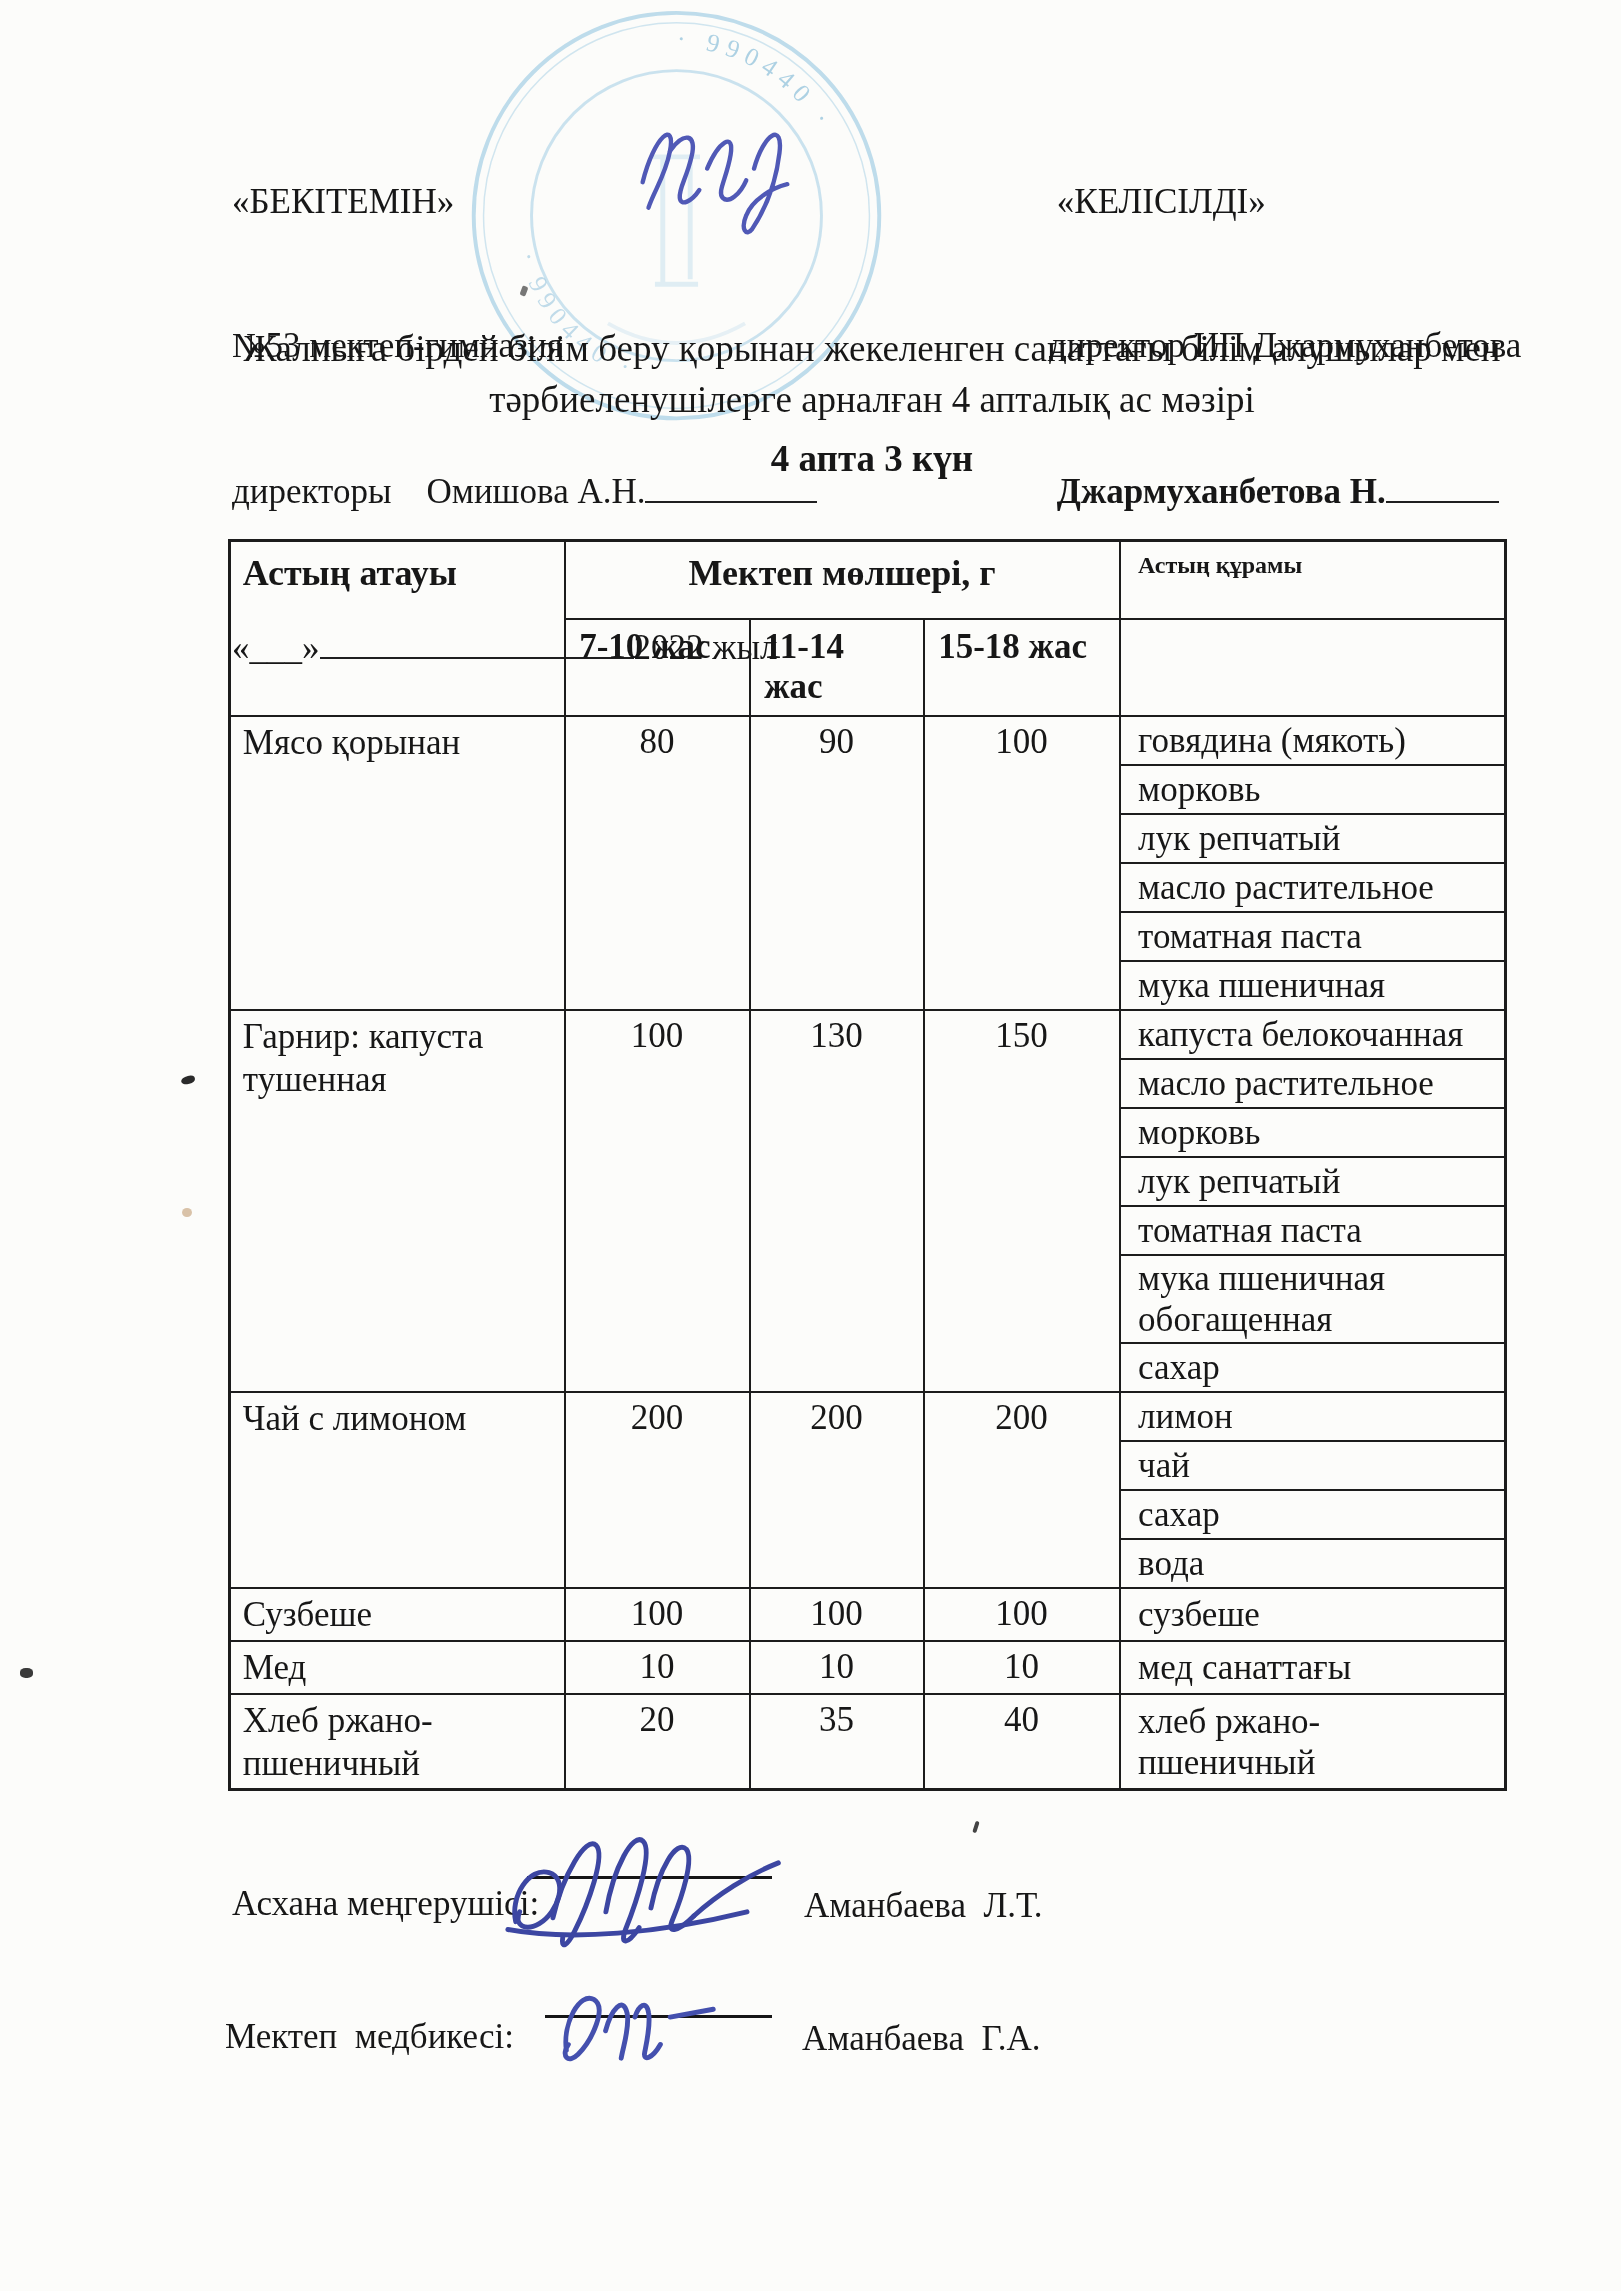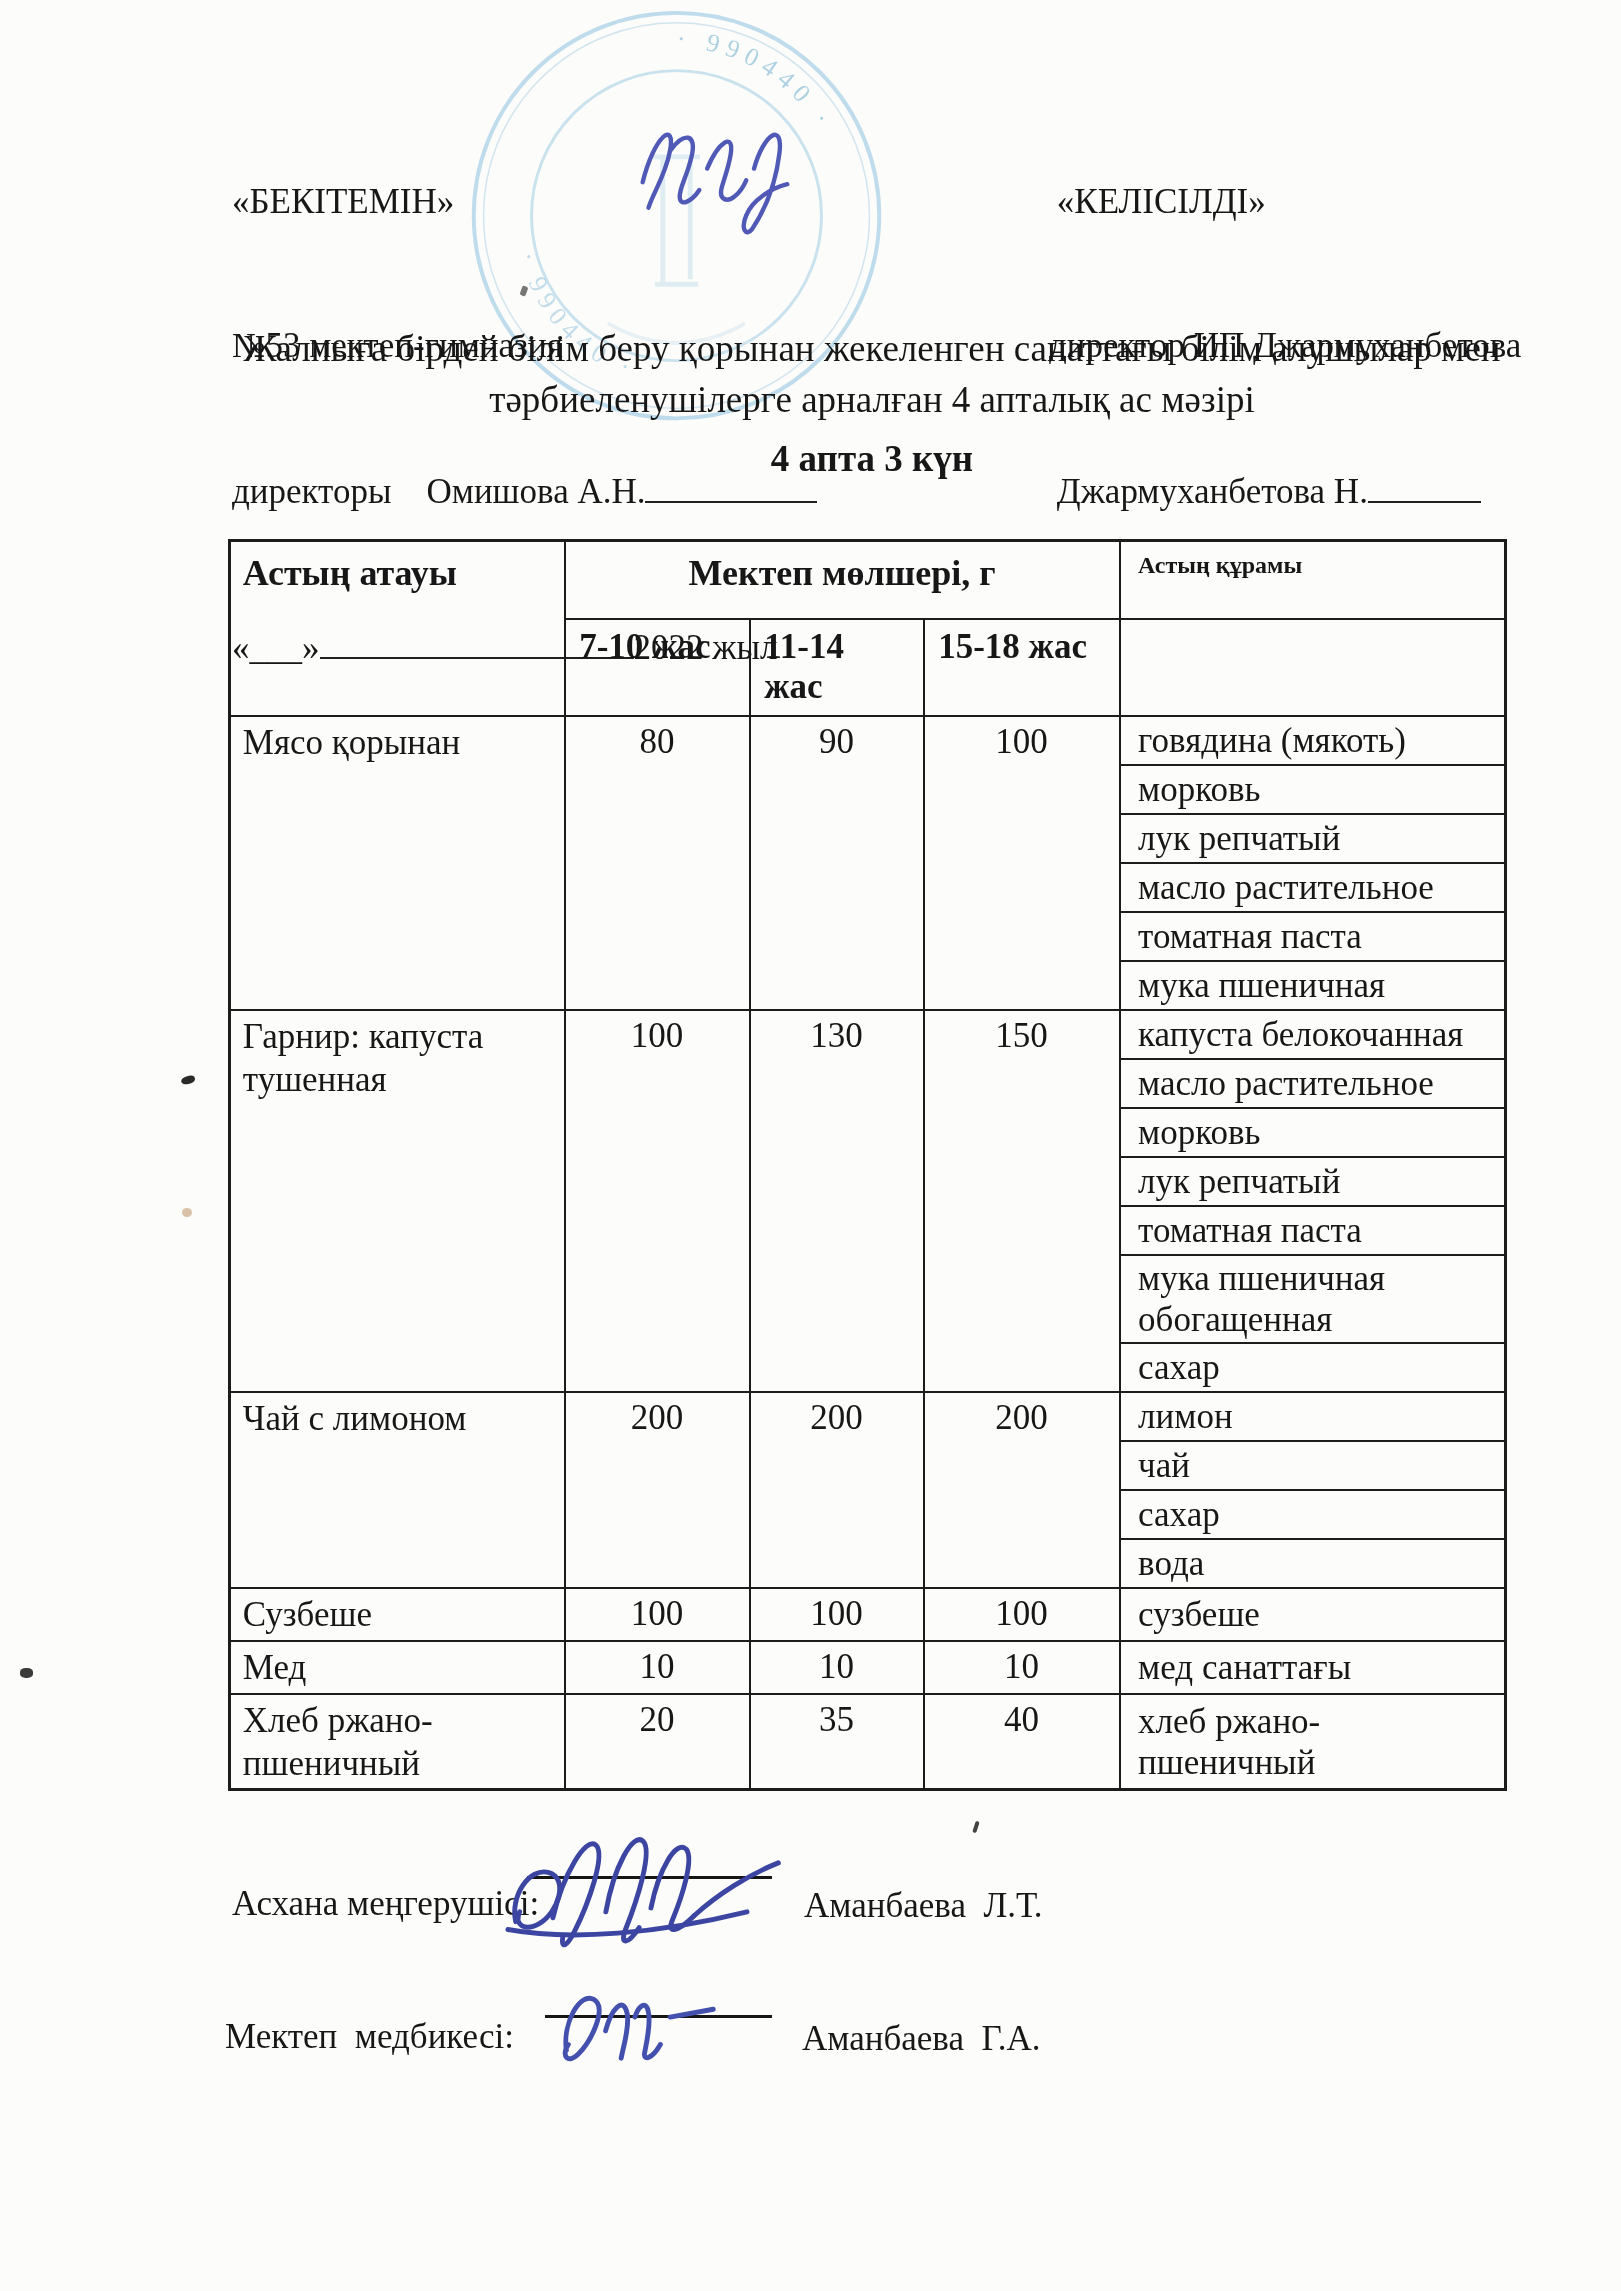--- a/index.html
+++ b/index.html
@@ -84,21 +84,21 @@
       <path d="M18,78 C30,30 52,14 46,46 C41,72 30,86 24,104"></path>
       <path d="M46,46 C60,26 74,28 68,52 C63,74 55,84 56,94 C57,103 68,98 76,86"></path>
       <path d="M84,64 C96,36 112,26 108,50 C104,74 94,88 100,94 C106,100 118,90 124,76"></path>
       <path d="M132,64 C142,28 162,16 158,48 C154,82 142,108 130,126 C124,134 118,126 124,112 C130,96 150,84 166,80"></path>
     </g>
   </svg>
 
   <div class="approval approval-right">
     <div style="padding-left:7.8px;">«КЕЛІСІЛДІ»</div>
     <div>директор ИП Джармуханбетова</div>
-    <div style="padding-left:7.8px;"><span>Джармуханбетова Н.</span><span class="uline u115"></span></div>
+    <div style="padding-left:7.8px;font-weight:bold;"><span>Джармуханбетова Н.</span><span class="uline u115"></span></div>
   </div>
 
   <div class="doc-title">
     <div>Жалпыға бірдей білім беру қорынан жекеленген санаттағы білім алушылар мен</div>
     <div>тәрбиеленушілерге арналған  4 апталық ас мәзірі</div>
   </div>
   <div class="doc-subtitle">4 апта 3 күн</div>
 
   <table class="menu">
     <colgroup>

